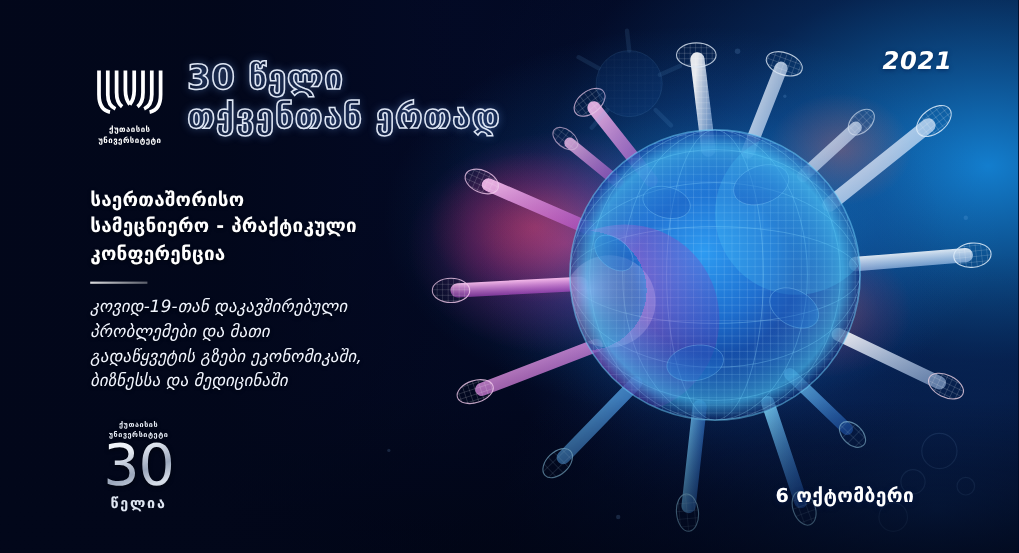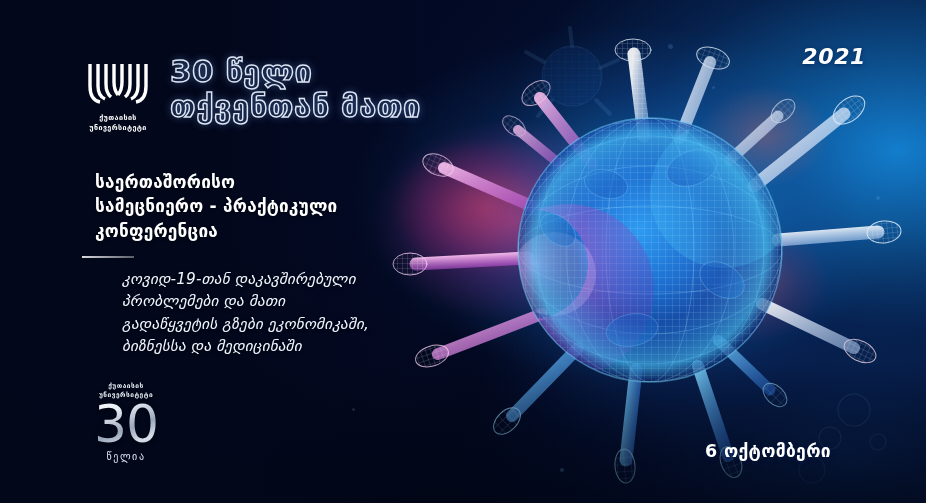--- a/index.html
+++ b/index.html
@@ -92,21 +92,20 @@
     white-space: nowrap;
   }
   .headline-line.l2 { font-size: 31px; }
 
   .subtitle {
     position: absolute; left: 82px; top: 170px; width: 330px;
     color: #ffffff; font-weight: bold;
     font-size: 17.2px; line-height: 1.42;
     letter-spacing: 0.2px;
     text-shadow: 0 1px 3px rgba(0,0,0,0.55);
-    margin-left: 13px;
   }
 
   .divider {
     position: absolute; left: 82px; top: 256px;
     width: 52px; height: 2px;
     background: linear-gradient(90deg, rgba(255,255,255,0.85), rgba(255,255,255,0.35));
   }
 
   .body-text {
     position: absolute; left: 82px; top: 268px; width: 330px;
@@ -127,22 +126,22 @@
     margin-top: 1px;
     font-size: 52px; line-height: 0.92; font-weight: normal;
     letter-spacing: -1px;
     background: linear-gradient(160deg, #ffffff 0%, #e9eef6 28%, #9aa6bb 55%, #d8dfea 74%, #7d8899 100%);
     -webkit-background-clip: text; background-clip: text;
     color: transparent;
     filter: drop-shadow(0 1px 2px rgba(0,0,0,0.55));
   }
   .emblem-bottom {
     margin-top: 2px;
-    font-size: 10px; letter-spacing: 1.6px;
-    color: #dfe6f2; font-weight: normal; text-align: center;
+    font-size: 13px; letter-spacing: 1.6px;
+    color: #dfe6f2; font-weight: bold; text-align: center;
   }
 
   
   .year {
     position: absolute; right: 60px; top: 44px;
     font-size: 22px; font-weight: bold; font-style: italic;
     color: #ffffff; letter-spacing: 0.6px;
     text-shadow: 0 1px 4px rgba(0,30,80,0.7);
   }
   .date {
@@ -359,31 +358,31 @@
             <path d="M46 8 V28 Q46 37 41 41"></path>
             <path d="M38 8 V26 Q38 34 34 39"></path>
           </g>
         </svg>
         <div class="uni-name" style="white-space: pre-line;">ქუთაისის
 უნივერსიტეტი</div>
       </div>
 
       <div class="headline">
         <div class="headline-line l1">30 წელი</div>
-        <div class="headline-line l2">თქვენთან მათი</div>
+        <div class="headline-line l2">თქვენთან ერთად</div>
       </div>
     </div>
 
     <div class="subtitle" style="white-space: pre-line;">საერთაშორისო
 სამეცნიერო - პრაქტიკული
 კონფერენცია</div>
 
     <div class="divider"></div>
 
-    <div class="body-text" style="white-space: pre-line; margin-left: 40px;">კოვიდ-19-თან დაკავშირებული
+    <div class="body-text" style="white-space: pre-line;">კოვიდ-19-თან დაკავშირებული
 პრობლემები და მათი
 გადაწყვეტის გზები ეკონომიკაში,
 ბიზნესსა და მედიცინაში</div>
 
     <div class="emblem">
       <div class="emblem-top" style="white-space: pre-line;">ქუთაისის
 უნივერსიტეტი</div>
       <div class="emblem-num">30</div>
       <div class="emblem-bottom">წელია</div>
     </div>

